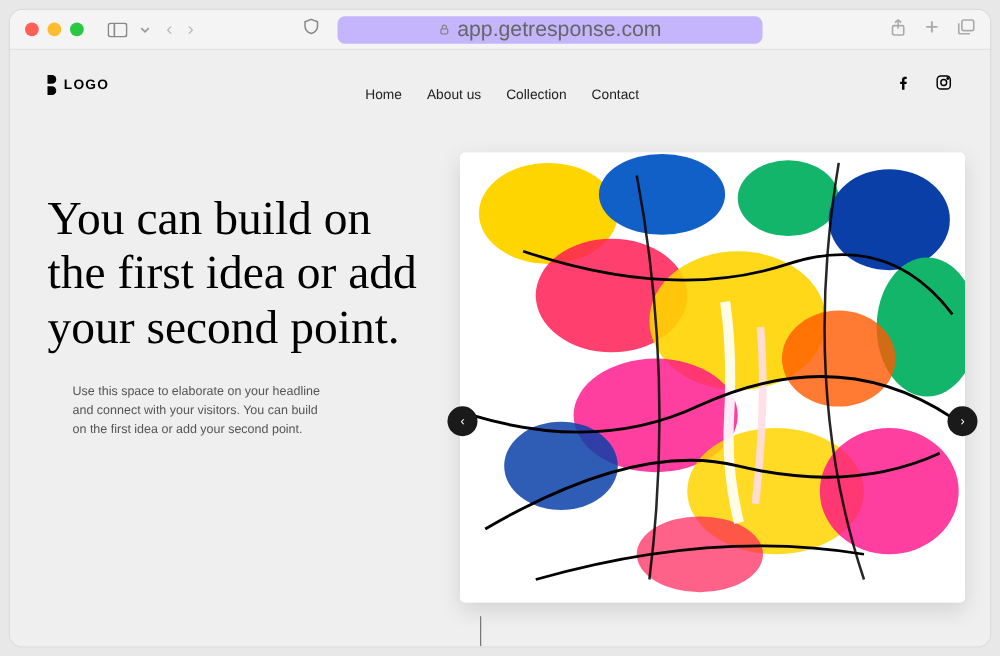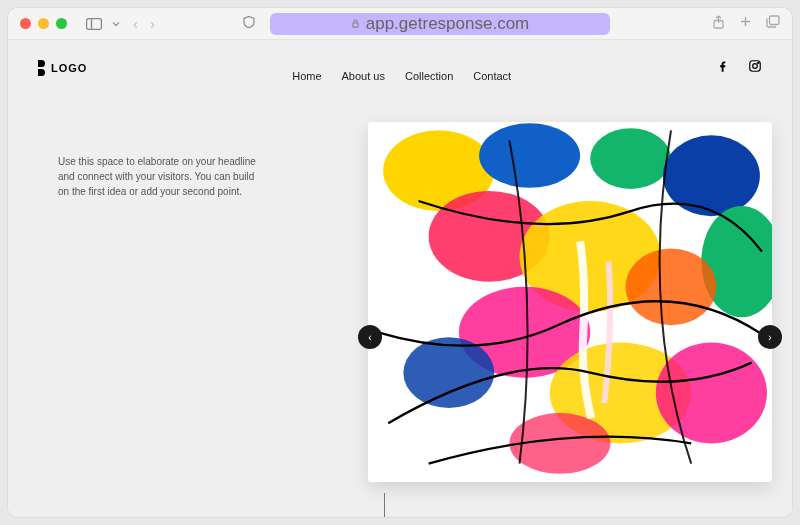--- a/index.html
+++ b/index.html
@@ -298,20 +298,21 @@
               <rect x="3" y="3" width="18" height="18" rx="5"></rect>
               <circle cx="12" cy="12" r="4"></circle>
               <circle cx="17.5" cy="6.5" r="1" fill="#000"></circle>
             </svg>
         </span>
       </div>
     </div>
 
     <div class="hero">
       <div class="hero-left">
+        <h1 class="headline">You can build on the first idea or add your second point.</h1>
         <p class="subtext">Use this space to elaborate on your headline and connect with your visitors. You can build on the first idea or add your second point.</p>
       </div>
 
       <div class="hero-right">
         <div class="art">
           <svg viewBox="0 0 400 360" preserveAspectRatio="xMidYMid slice">
             <rect width="400" height="360" fill="#ffffff"></rect>
             <ellipse cx="70" cy="50" rx="55" ry="40" fill="#ffd500"></ellipse>
             <ellipse cx="160" cy="35" rx="50" ry="32" fill="#1060c8"></ellipse>
             <ellipse cx="260" cy="38" rx="40" ry="30" fill="#12b56a"></ellipse>

